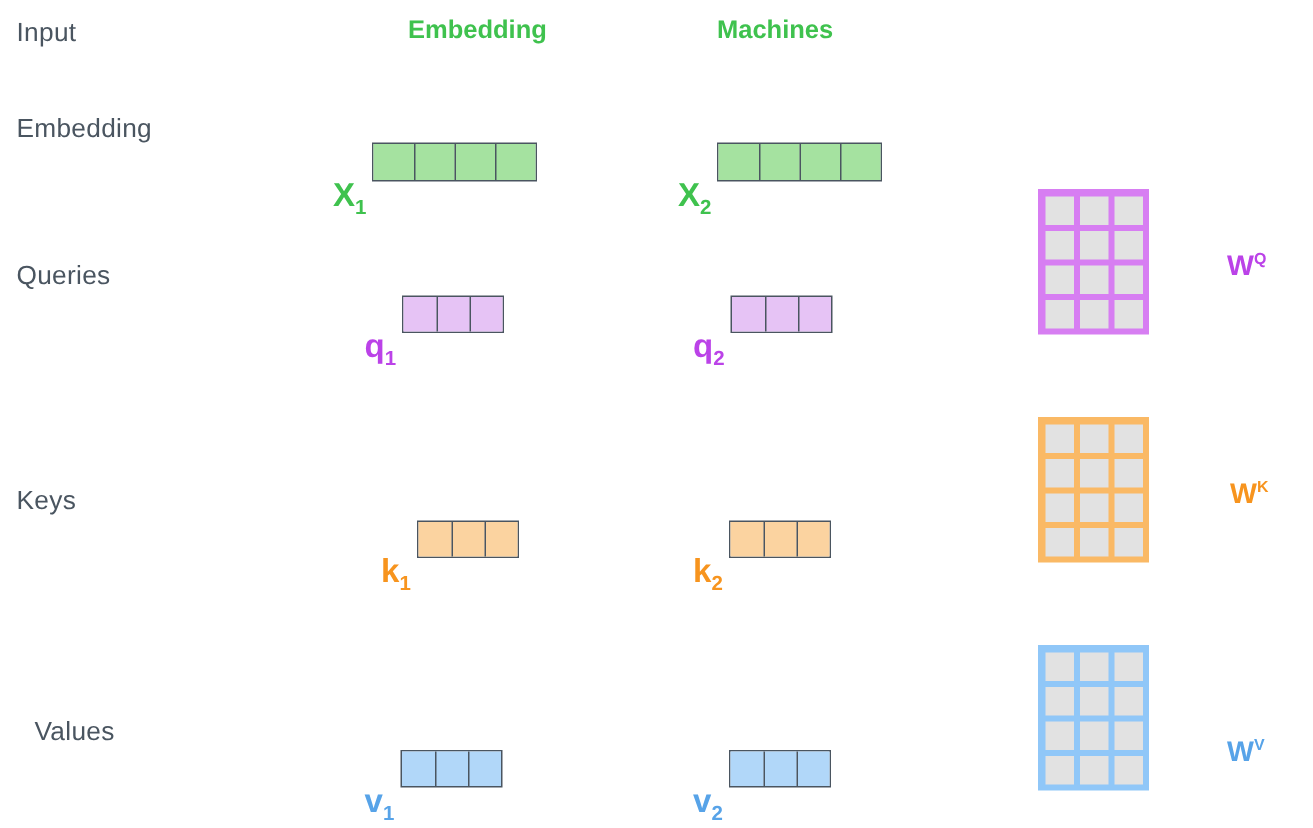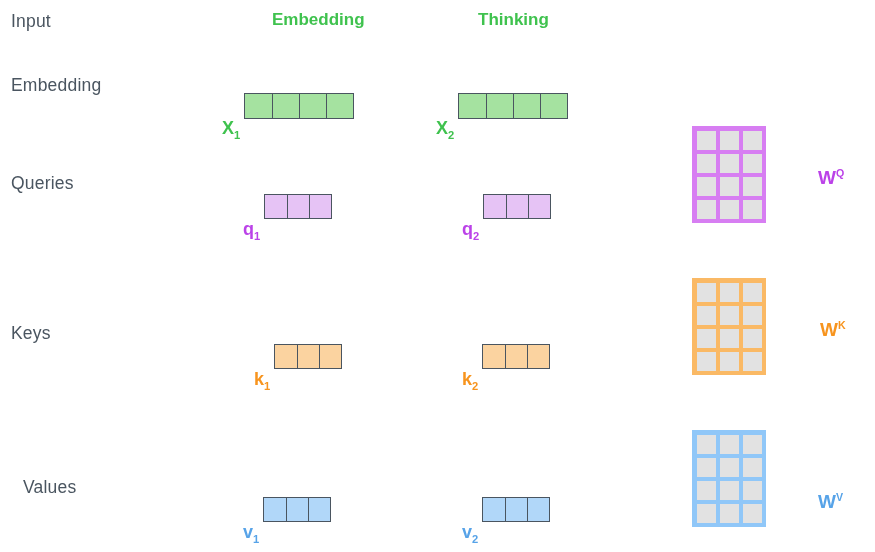--- a/index.html
+++ b/index.html
@@ -17,21 +17,21 @@
   }
   .word-header {
     position: absolute;
     font-size: 17px;
     font-weight: bold;
     color: var(--green-label, #3fc24e);
   }
 
   
   .vec-group { position: absolute; display: flex; align-items: center; }
-  .tok-label { font-weight: bold; font-size: 18px; margin-right: 4px; line-height: 1; margin-top: 48px; }
+  .tok-label { font-weight: bold; font-size: 22px; margin-right: 4px; line-height: 1; margin-top: 48px; }
   .tok-label sub { font-size: 0.62em; font-weight: bold; }
   .green  .tok-label { color: var(--green-label,  #3fc24e); }
   .purple .tok-label { color: var(--purple-label, #bb42e8); }
   .orange .tok-label { color: var(--orange-label, #f7941e); }
   .blue   .tok-label { color: var(--blue-label,   #57a3e8); }
 
   .vec-cells { display: flex; border: 1.5px solid var(--border-dark, #4a5560); }
   .vcell { display: block; }
   .vcell + .vcell { border-left: 1.5px solid var(--border-dark, #4a5560); }
   .green  .vcell { width: 27px; height: 24px; background: var(--green-fill,  #a5e2a0); }
@@ -60,33 +60,33 @@
   .w-label.orange { color: var(--orange-label, #f7941e); }
   .w-label.blue   { color: var(--blue-label,   #57a3e8); }
 </style>
 </head>
 <body>
 
 <div class="canvas">
 
   <span class="row-label" style="left:11px; top:11px;">Input</span>
   <span class="word-header" style="left:272px; top:10px;">Embedding</span>
-  <span class="word-header" style="left:478px; top:10px;">Thinking</span>
+  <span class="word-header" style="left:478px; top:10px;">Machines</span>
 
   <span class="row-label" style="left:11px; top:75px;">Embedding</span>
   <div class="vec-group green" style="left:222px; top:71px;">
     <span class="tok-label"><span>X</span><sub>1</sub></span>
     <span class="vec-cells">
         <span class="vcell"></span>
         <span class="vcell"></span>
         <span class="vcell"></span>
         <span class="vcell"></span>
       </span>
   </div>
-  <div class="vec-group green" style="left:436px; top:71px;">
+  <div class="vec-group green" style="left:452px; top:71px;">
     <span class="tok-label"><span>X</span><sub>2</sub></span>
     <span class="vec-cells">
         <span class="vcell"></span>
         <span class="vcell"></span>
         <span class="vcell"></span>
         <span class="vcell"></span>
       </span>
   </div>
 
   <span class="row-label" style="left:11px; top:173px;">Queries</span>

